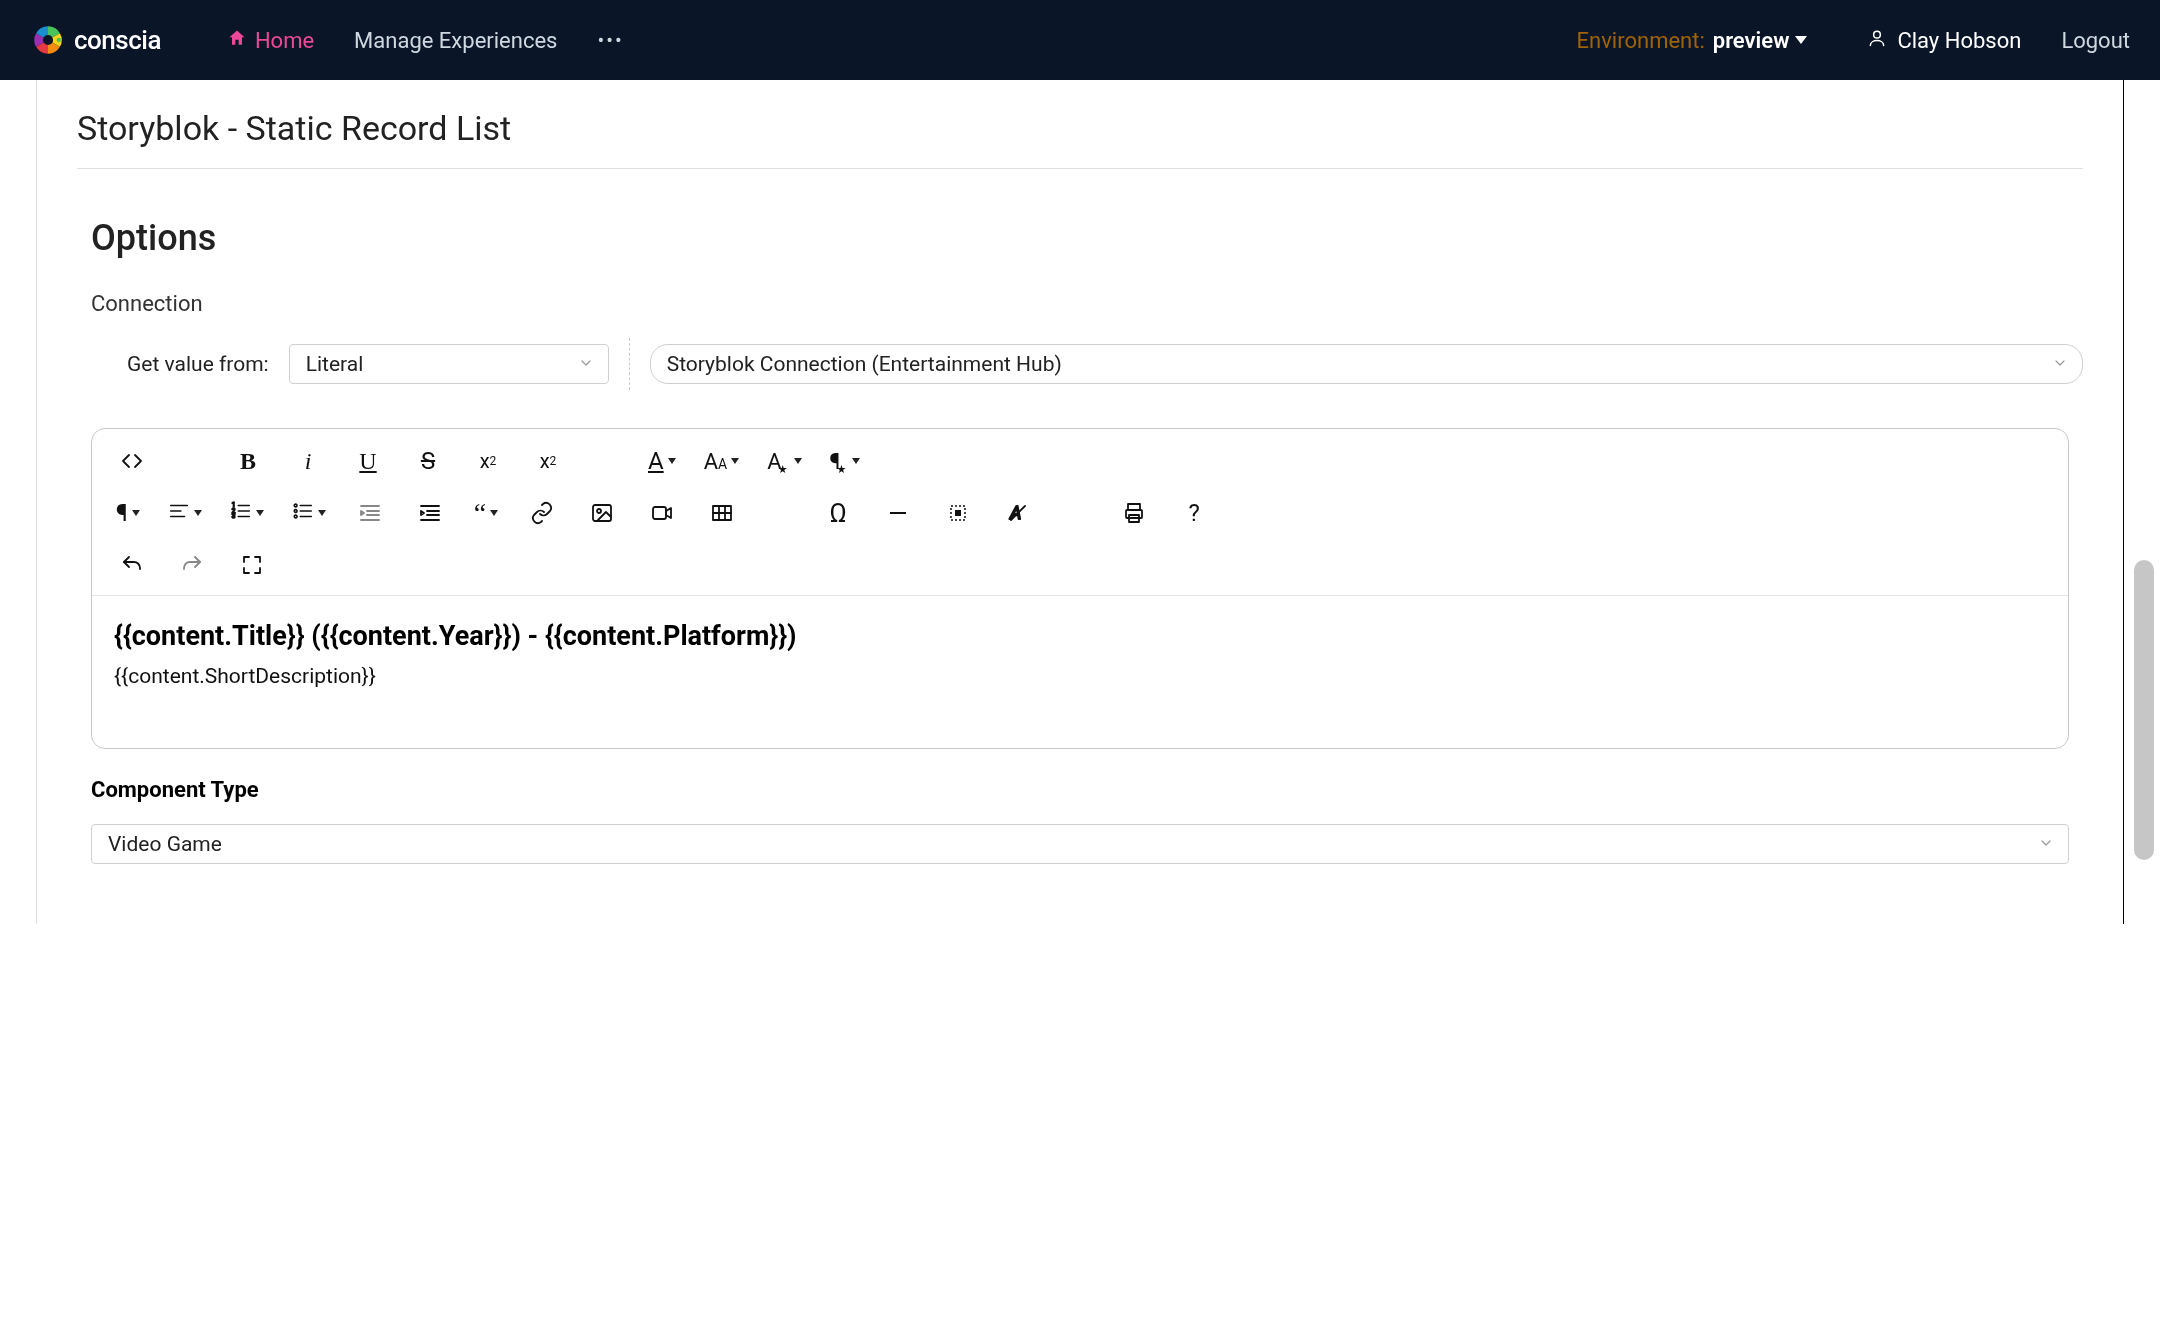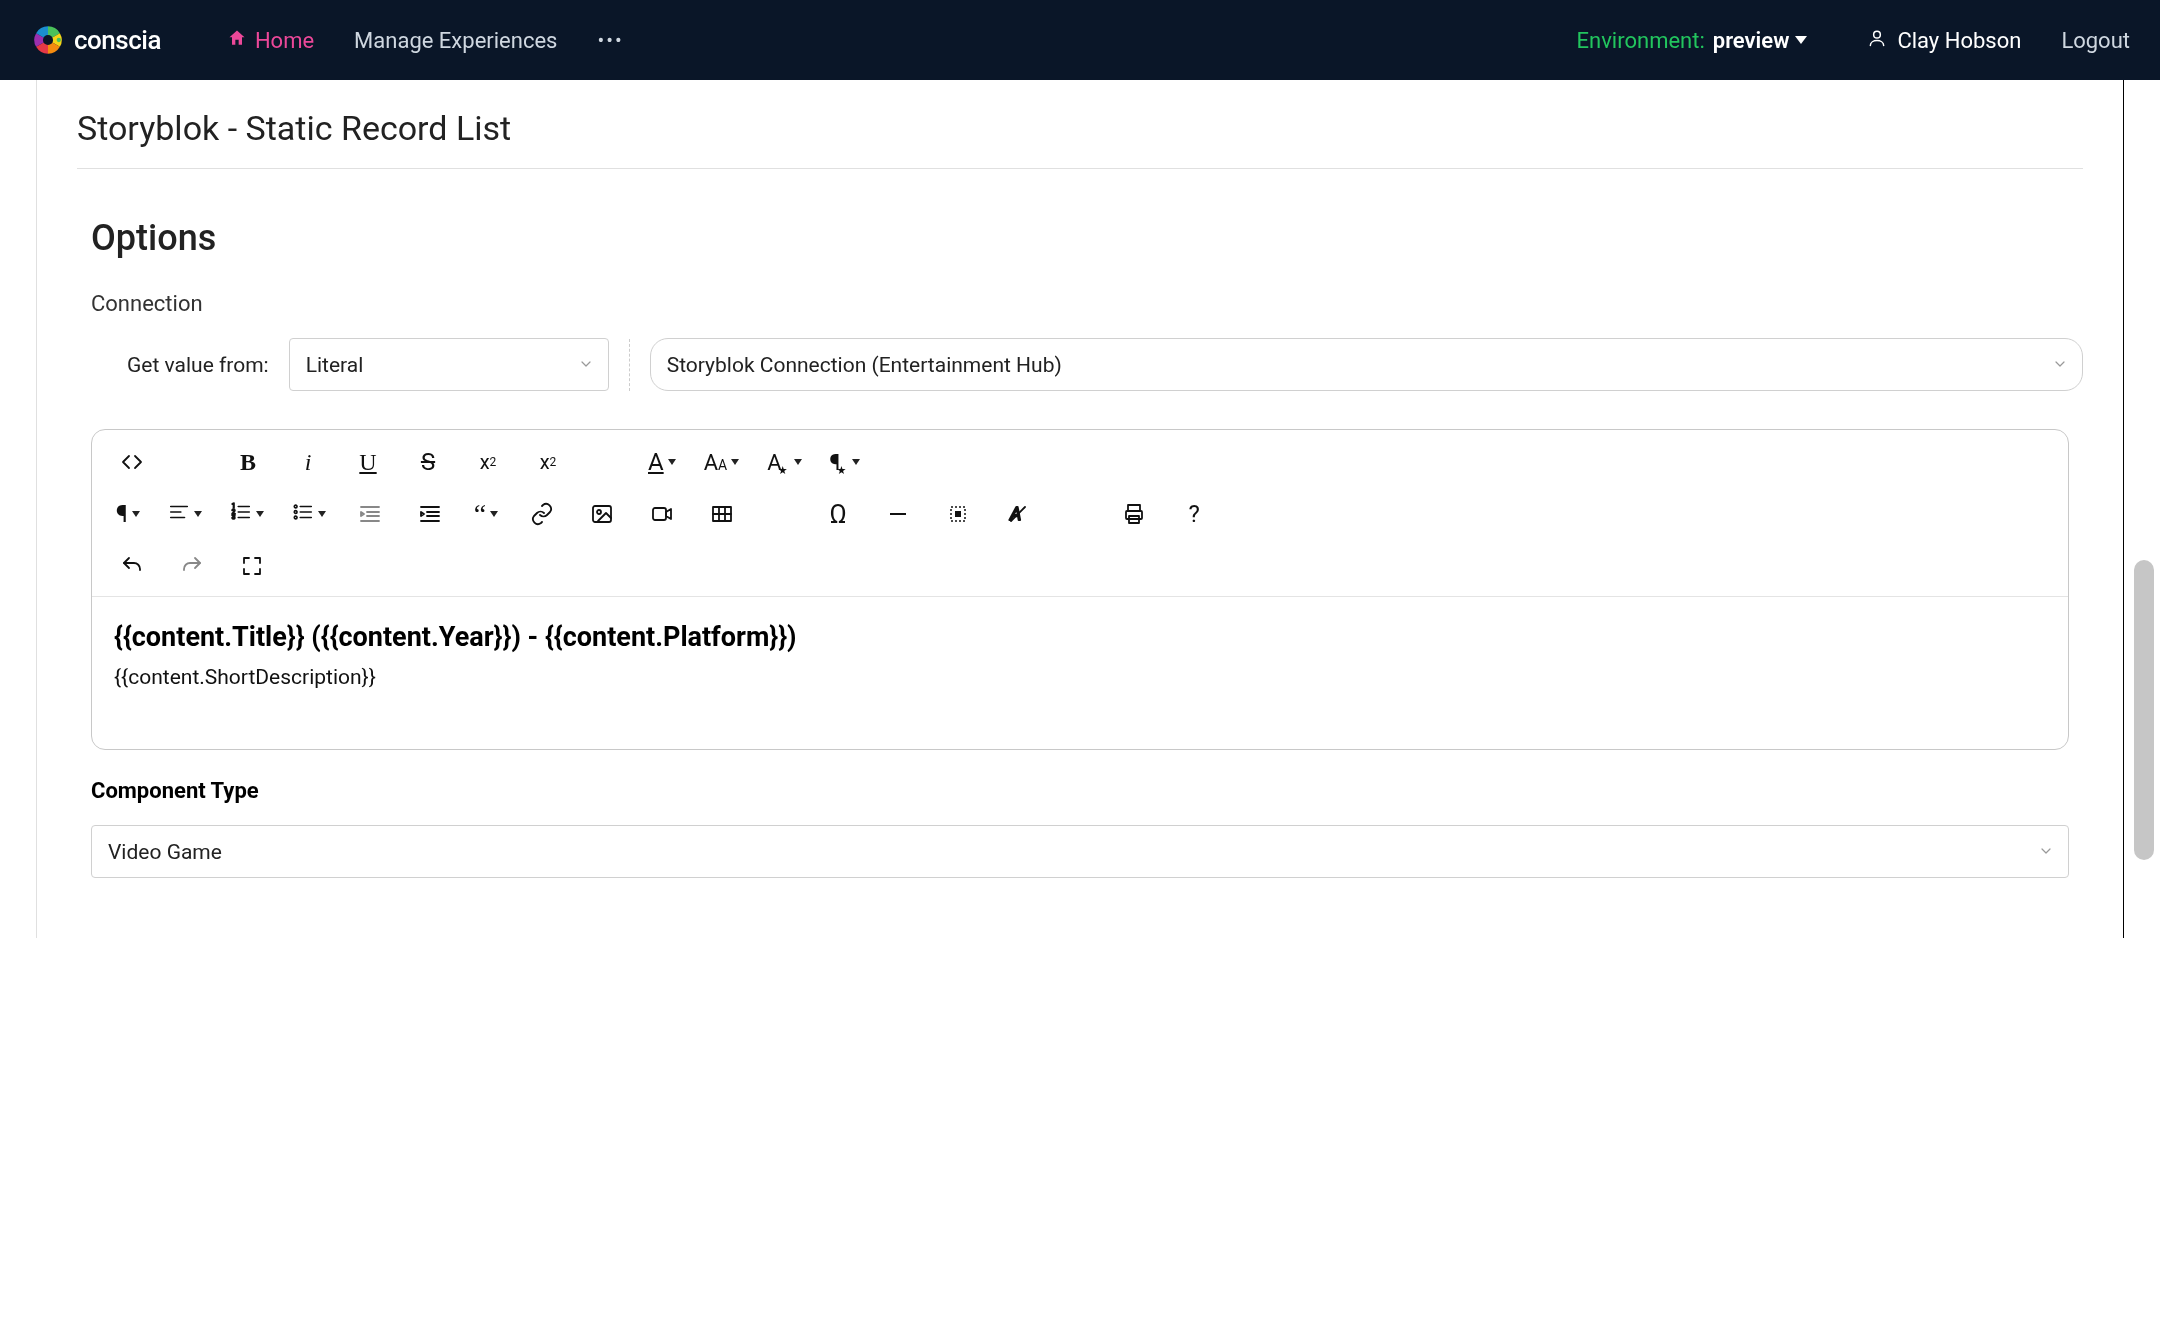--- a/index.html
+++ b/index.html
@@ -50,21 +50,21 @@
     .more-dots {
       padding: 0 20px;
       color: #cfd7e0;
       font-size: 20px;
       cursor: pointer;
       letter-spacing: 2px;
     }
     .header-spacer { flex: 1; }
     .env-label {
       font-size: 22px;
-      color: #22c55e;
+      color: #a16207;
       margin-right: 8px;
     }
     .env-value {
       font-size: 22px;
       color: #fff;
       font-weight: 600;
       margin-right: 6px;
     }
     .caret-down {
       display: inline-block;
@@ -126,21 +126,21 @@
       margin-bottom: 38px;
     }
     .get-from-label {
       font-size: 21px;
       color: #222;
       margin-left: 36px;
     }
     .select-box {
       border: 1px solid #d0d0d0;
       border-radius: 4px;
-      height: 53px;
+      height: 40px;
       display: flex;
       align-items: center;
       padding: 0 16px;
       font-size: 21px;
       color: #222;
       cursor: pointer;
       position: relative;
       background: #fff;
     }
     .select-box .chevron {

